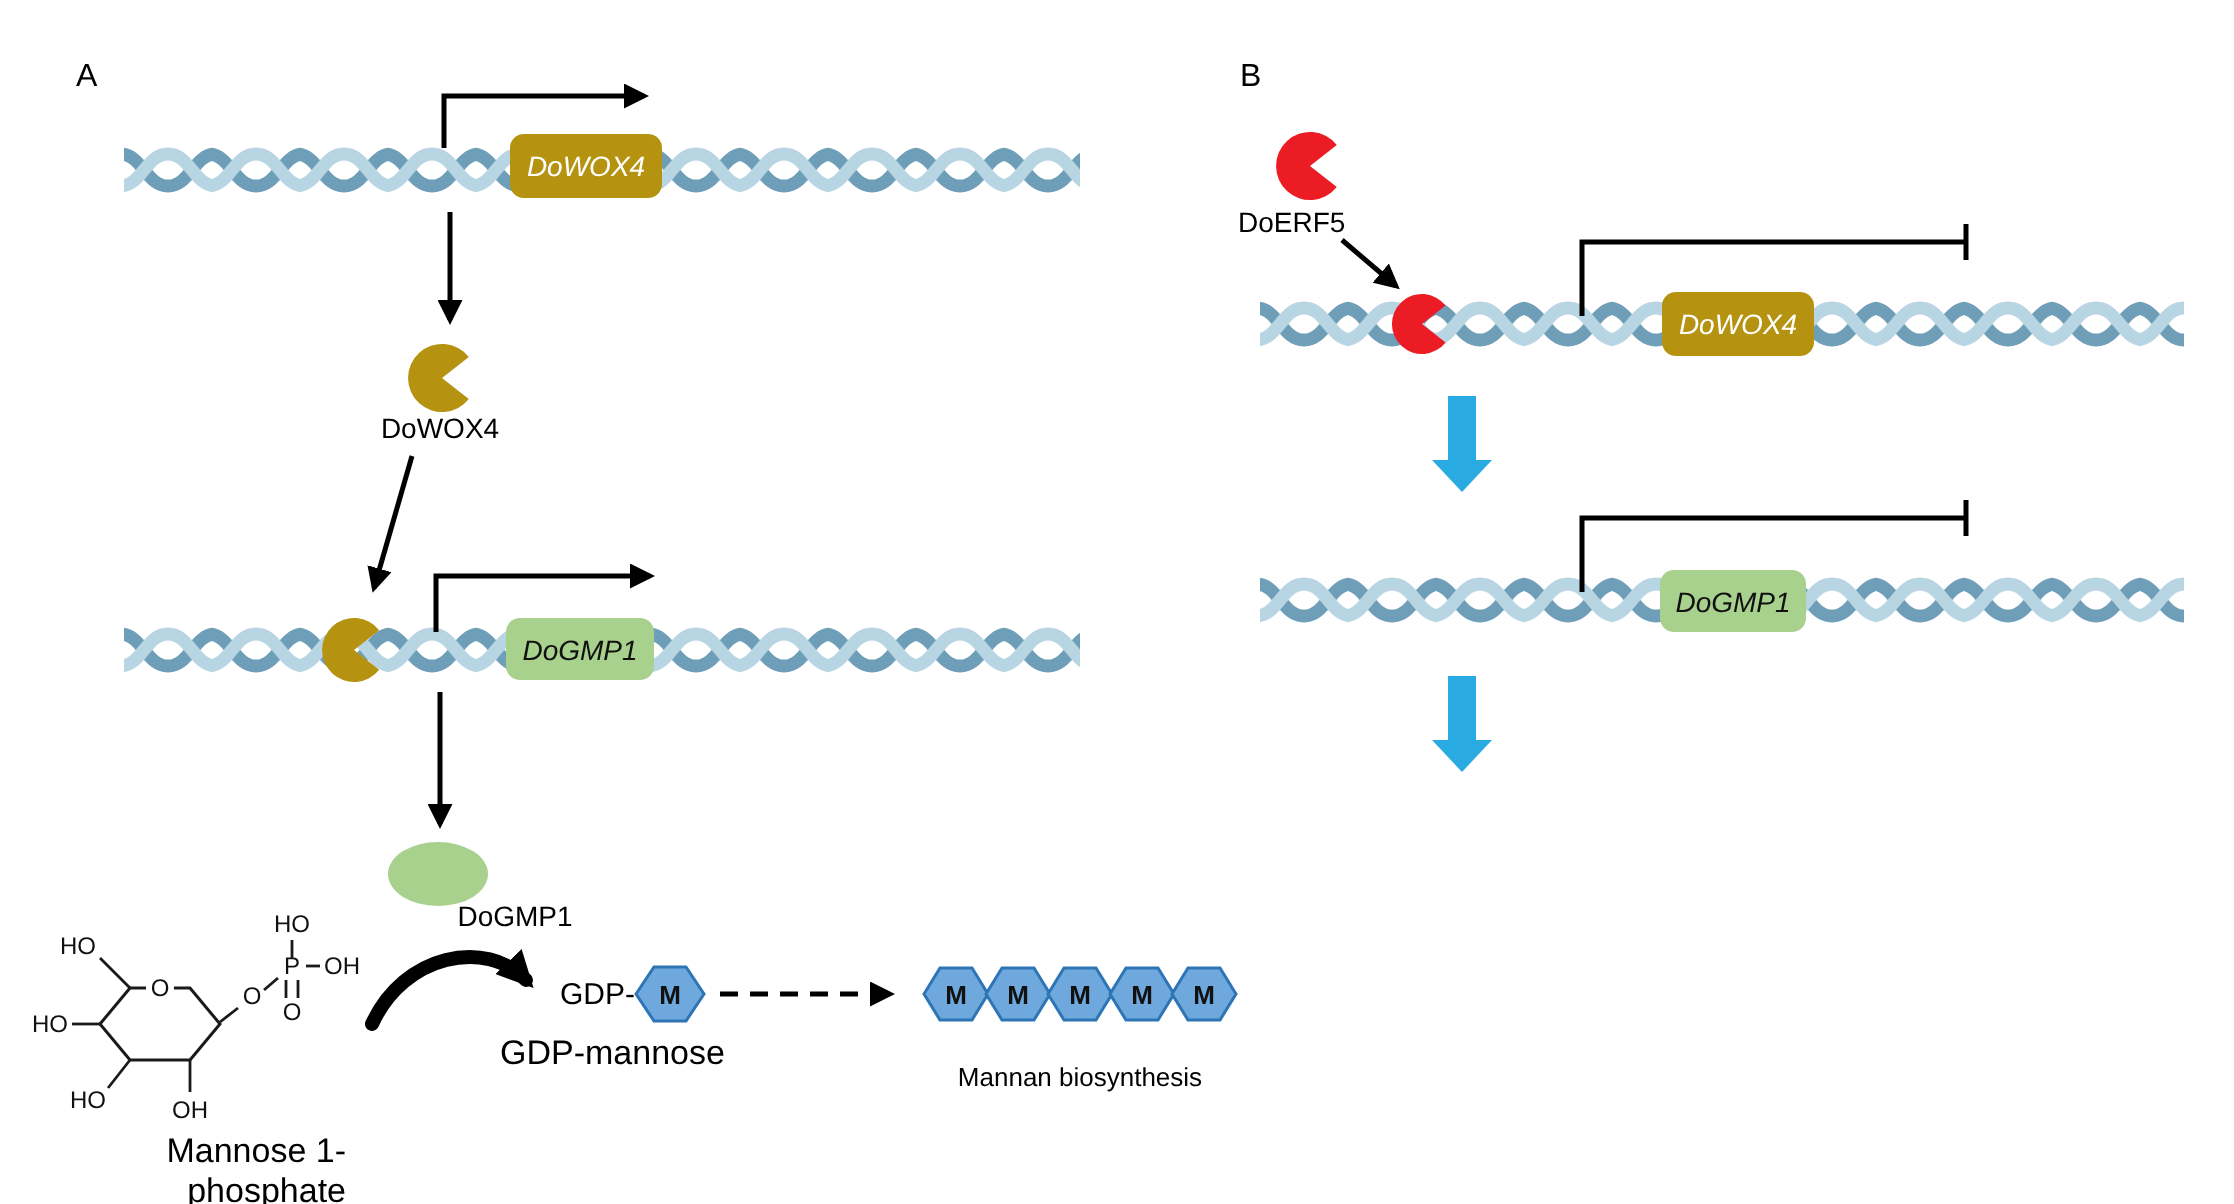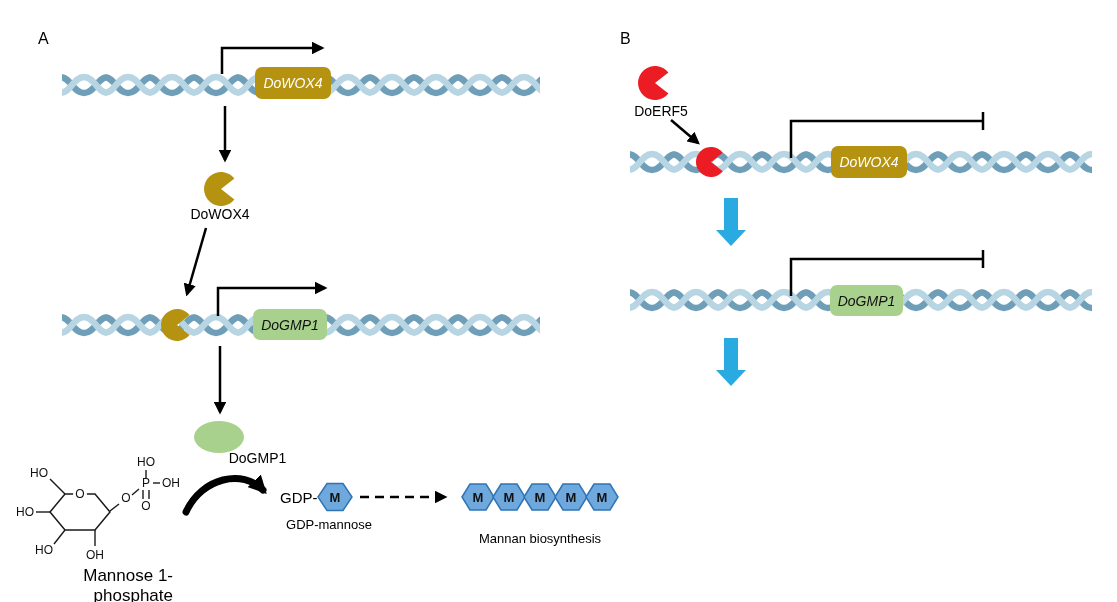--- a/index.html
+++ b/index.html
@@ -145,25 +145,25 @@
   <div class="cap" style="left:180px;top:206px;width:80px;text-align:center;font-size:14px">DoWOX4</div>
 
   <div class="gene-box green" style="left:253px;top:309px;width:74px;height:31px">DoGMP1</div>
 
   <div class="cap" style="left:215px;top:450px;width:85px;text-align:center;font-size:14px">DoGMP1</div>
 
   <div class="cap" style="left:8px;top:566px;width:165px;text-align:right;font-size:17px">Mannose 1-phosphate</div>
 
   <div class="cap" style="left:280px;top:489px;width:36px;text-align:left;font-size:15px">GDP-</div>
 
-  <div class="cap" style="left:250px;top:517px;width:122px;text-align:right;font-size:13px">GDP-mannose</div>
+  <div class="cap" style="left:250px;top:517px;width:122px;text-align:left;font-size:17px">GDP-mannose</div>
 
   <div class="cap" style="left:458px;top:531px;width:164px;text-align:center;font-size:13px">Mannan biosynthesis</div>
 
   <div class="panel-letter" style="left:620px;top:30px">B</div>
 
-  <div class="cap" style="left:619px;top:103px;width:84px;text-align:center;font-size:14px">DoERF5</div>
+  <div class="cap" style="left:619px;top:103px;width:84px;font-size:14px">DoERF5</div>
 
   <div class="gene-box gold" style="left:831px;top:146px;width:76px;height:32px">DoWOX4</div>
 
   <div class="gene-box green" style="left:830px;top:285px;width:73px;height:31px">DoGMP1</div>
 
 </div>
 
 </body></html>

